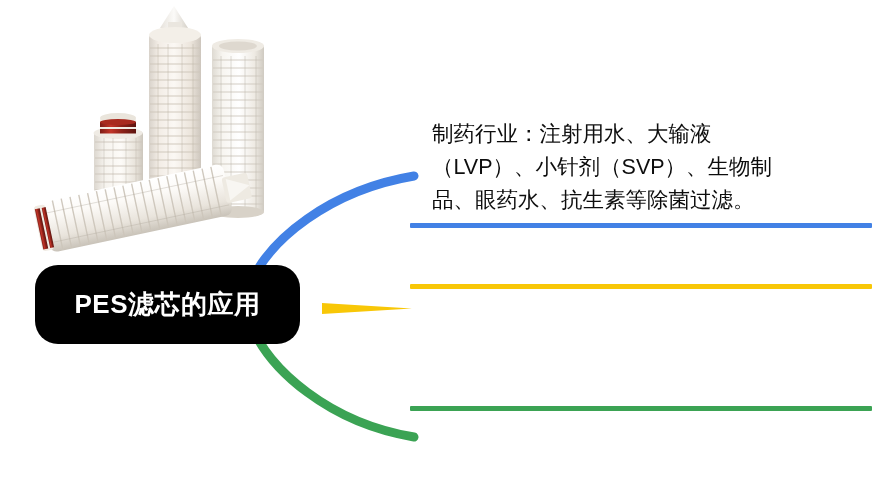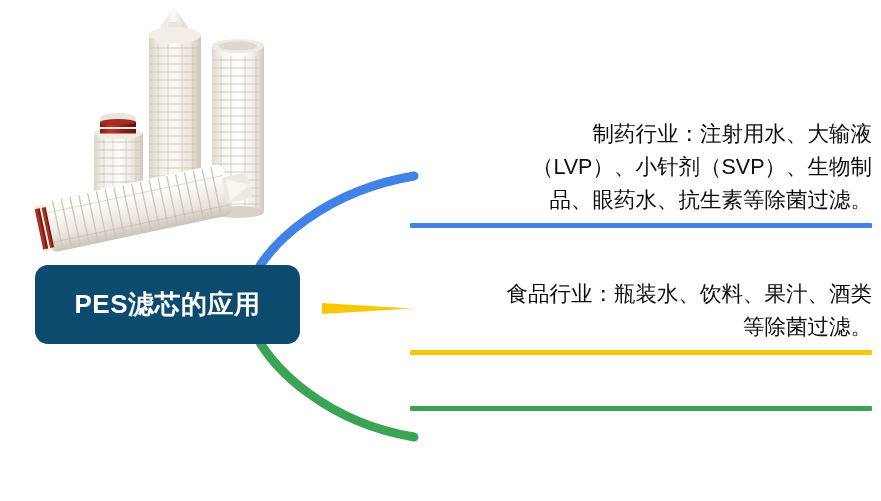--- a/index.html
+++ b/index.html
@@ -15,21 +15,21 @@
   #connectors{position:absolute;left:0;top:0;width:881px;height:501px;
               pointer-events:none;}
 
   
   #node{position:absolute;left:35px;top:265px;width:265px;height:79px;
         border-radius:13px;display:flex;align-items:center;justify-content:center;}
   #node-label{color:#ffffff;font-size:26px;font-weight:bold;letter-spacing:.5px;
               white-space:nowrap;}
 
   
-  .branch{position:absolute;left:410px;width:462px;text-align:right;}
+  .branch{position:absolute;left:410px;width:462px;}
   .branch .btext{font-size:21.5px;line-height:33px;color:#0d0d0d;
                  white-space:pre-line;padding-left:22px;text-indent:0;}
   .branch .rule{height:5px;border-radius:1px;margin-top:6px;}
 
   #branch-pharma{top:118px;}
   #branch-food{top:278px;}
   #branch-electronics{top:400px;}
 
   #rule-pharma{background:#4281e5;}
   #rule-food{background:#f8c707;}
@@ -216,34 +216,32 @@
       </g>
     </svg>
   </div>
 
   <svg id="connectors" viewBox="0 0 881 501">
     <path d="M250 285 C 268 240, 330 190, 414 176" fill="none" stroke="#4281e5" stroke-width="9" stroke-linecap="round"></path>
     <path d="M322 303 L 412 308.5 L 322 314 Z" fill="#f8c707"></path>
     <path d="M250 322 C 268 370, 330 423, 414 437" fill="none" stroke="#3ba354" stroke-width="9" stroke-linecap="round"></path>
   </svg>
 
-  <div id="node" style="background:#0c4a6e;">
+  <div id="node" style="background:#000000;border-radius:23px;">
     <span id="node-label">PES滤芯的应用</span>
   </div>
 
   <div class="branch" id="branch-pharma">
     <div class="btext">制药行业：注射用水、大输液
  （LVP）、小针剂（SVP）、生物制
 品、眼药水、抗生素等除菌过滤。</div>
     <div class="rule" id="rule-pharma"></div>
   </div>
 
   <div class="branch" id="branch-food">
-    <div class="btext">食品行业：瓶装水、饮料、果汁、酒类
-等除菌过滤。</div>
     <div class="rule" id="rule-food"></div>
   </div>
 
   <div class="branch" id="branch-electronics">
     <div class="rule" id="rule-electronics"></div>
   </div>
 
 </div>
 
 </body></html>

